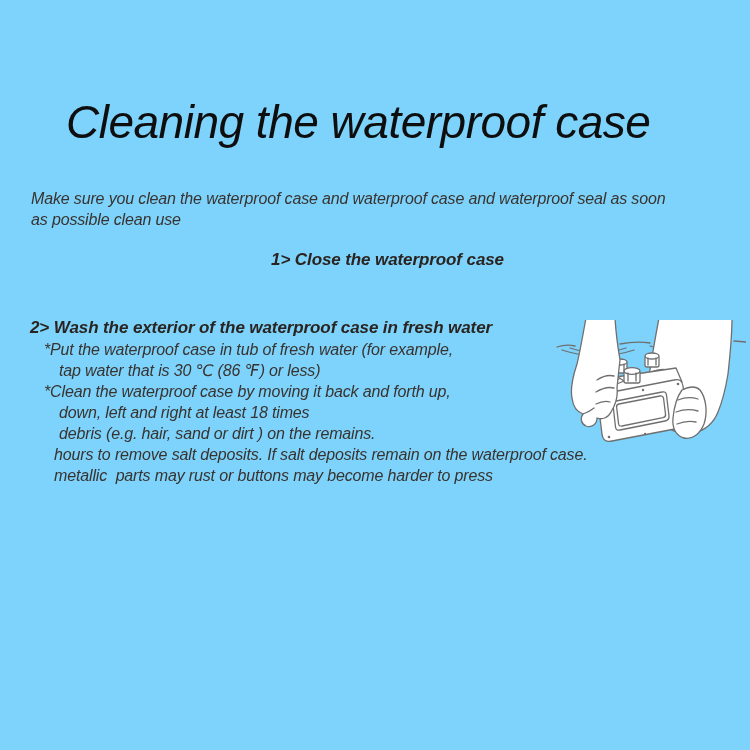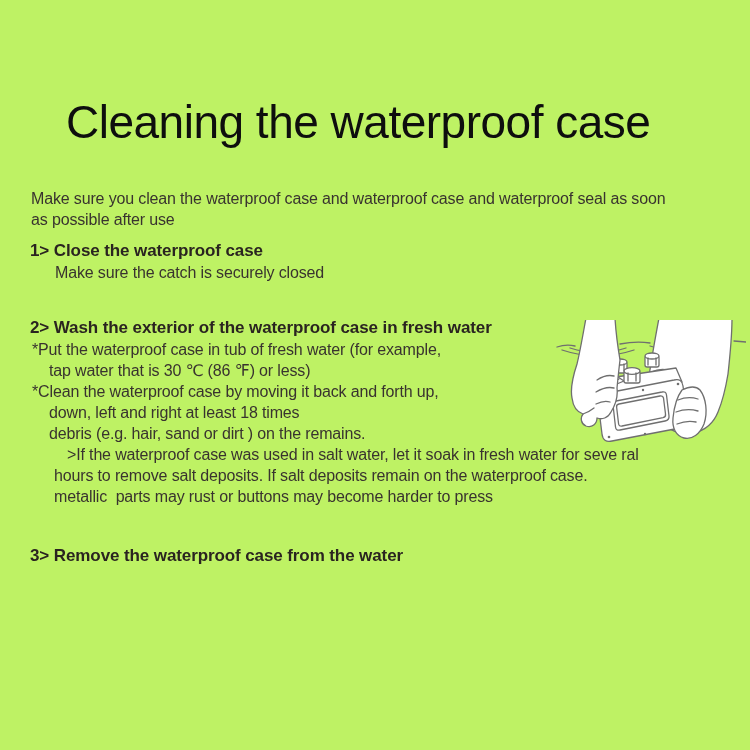--- a/index.html
+++ b/index.html
@@ -1,81 +1,78 @@
 <!DOCTYPE html>
 <html><head>
 <meta charset="utf-8">
 <style>
   html,body{margin:0;padding:0;}
   body{
     width:750px;height:750px;background:#ffffff;position:relative;overflow:hidden;
     font-family:"Liberation Sans","DejaVu Sans",sans-serif;
   }
-  .page{position:absolute;inset:0;background:#bef264;}
+  .page{position:absolute;inset:0;background:#7dd3fc;font-style:italic;}
   .title{
     position:absolute;left:66px;top:97px;margin:0;
     font-size:46px;font-weight:400;letter-spacing:-0.5px;
     color:#0e0e0e;white-space:pre;line-height:50px;
   }
   .intro{
     position:absolute;left:29px;top:186px;margin:2px;
     font-size:16px;line-height:21px;color:#39332f;letter-spacing:-0.15px;
   }
   .ln{display:block;white-space:pre;}
   .step{position:absolute;left:30px;width:715px;}
   .step h2{
     margin:0;font-size:17px;font-weight:700;color:#2a2420;
     line-height:22px;white-space:pre;letter-spacing:-0.1px;
   }
   .body-line{
     font-size:16px;line-height:21px;color:#39332f;white-space:pre;letter-spacing:-0.15px;
   }
-  .step1{top:240px;}
+  .step1{top:249px;text-align:center;}
   .step2{top:317px;}
   .step3{top:545px;}
   .indent-a{margin-left:25px;}
-  .bullet{margin-left:2px;}
-  .cont{margin-left:19px;}
+  .bullet{margin-left:14px;}
+  .cont{margin-left:29px;}
   .note{margin-left:37px;}
   .note-cont{margin-left:24px;}
   .illustration{
     position:absolute;left:556px;top:320px;width:190px;height:132px;
   }
 </style>
 </head>
 <body>
 
 <div class="page">
 
   <h1 class="title">Cleaning the waterproof case</h1>
 
   <p class="intro">
       <span class="ln">Make sure you clean the waterproof case and waterproof case and waterproof seal as soon</span>
-      <span class="ln">as possible after use</span>
+      <span class="ln">as possible clean use</span>
     </p>
 
   <section class="step step1">
     <h2>1&gt; Close the waterproof case</h2>
-    <div class="body-line indent-a">Make sure the catch is securely closed</div>
   </section>
 
   <section class="step step2">
     <h2>2&gt; Wash the exterior of the waterproof case in fresh water</h2>
     <div class="body-line bullet">*Put the waterproof case in tub of fresh water (for example,</div>
     <div class="body-line cont">tap water that is 30 ℃ (86 ℉) or less)</div>
     <div class="body-line bullet">*Clean the waterproof case by moving it back and forth up,</div>
     <div class="body-line cont">down, left and right at least 18 times</div>
     <div class="body-line cont">debris (e.g. hair, sand or dirt ) on the remains.</div>
-    <div class="body-line note">&gt;If the waterproof case was used in salt water, let it soak in fresh water for seve ral</div>
     <div class="body-line note-cont">hours to remove salt deposits. If salt deposits remain on the waterproof case.</div>
     <div class="body-line note-cont">metallic  parts may rust or buttons may become harder to press</div>
   </section>
 
   <section class="step step3">
-    <h2>3&gt; Remove the waterproof case from the water</h2>
   </section>
 
   <svg class="illustration" viewBox="0 0 190 132" xmlns="http://www.w3.org/2000/svg">
     <g fill="none" stroke-width="1.3" stroke-linecap="round" stroke-linejoin="round" stroke="#6f6f6f">
 
       <path d="M1,27 Q10,24 19,26"></path>
       <path d="M64,24 Q80,21 94,23"></path>
       <path d="M178,21 L190,22"></path>
       <path d="M6,30 Q42,42 78,30"></path>
       <path d="M14,28 Q42,37 70,28"></path>

